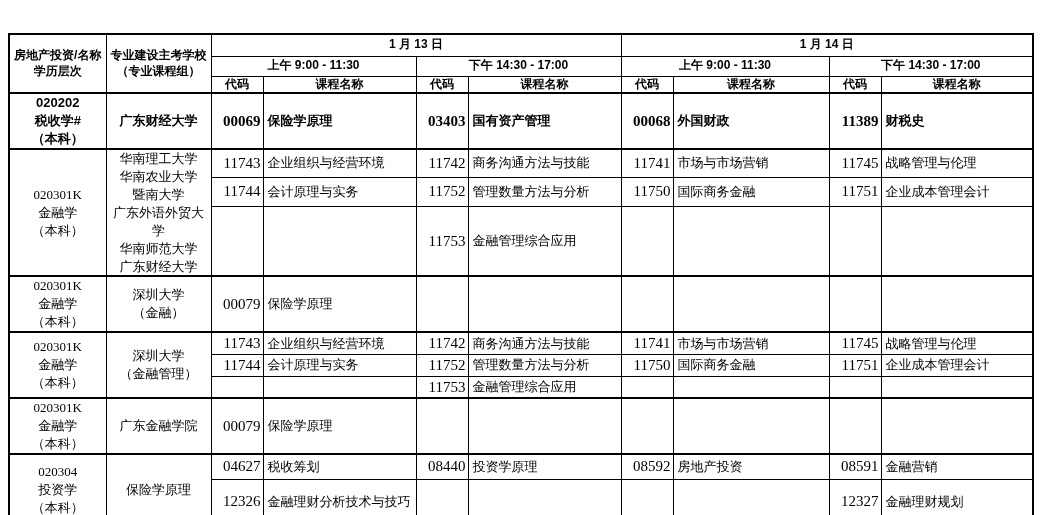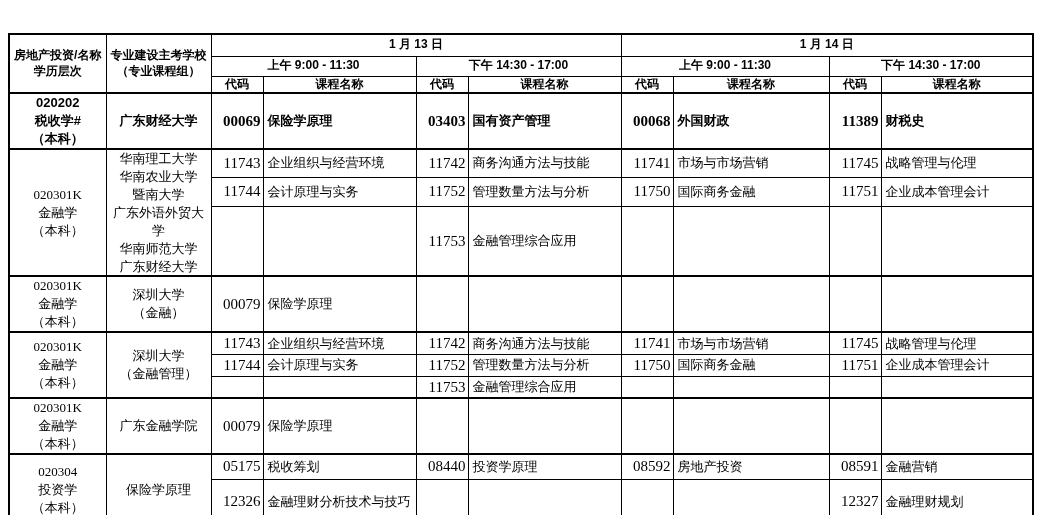--- a/index.html
+++ b/index.html
@@ -250,21 +250,21 @@
 
       <tr class="gsep" style="height:25px">
         <td class="major" rowspan="2">
           <div>020304</div>
           <div>投资学</div>
           <div>（本科）</div>
         </td>
         <td class="school" rowspan="2">
           <div>保险学原理</div>
         </td>
-        <td class="code">05175</td>
+        <td class="code">04627</td>
         <td class="name">税收筹划</td>
         <td class="code">08440</td>
         <td class="name">投资学原理</td>
         <td class="code">08592</td>
         <td class="name">房地产投资</td>
         <td class="code">08591</td>
         <td class="name">金融营销</td>
       </tr>
       <tr style="height:46px">
         <td class="code">12326</td>

